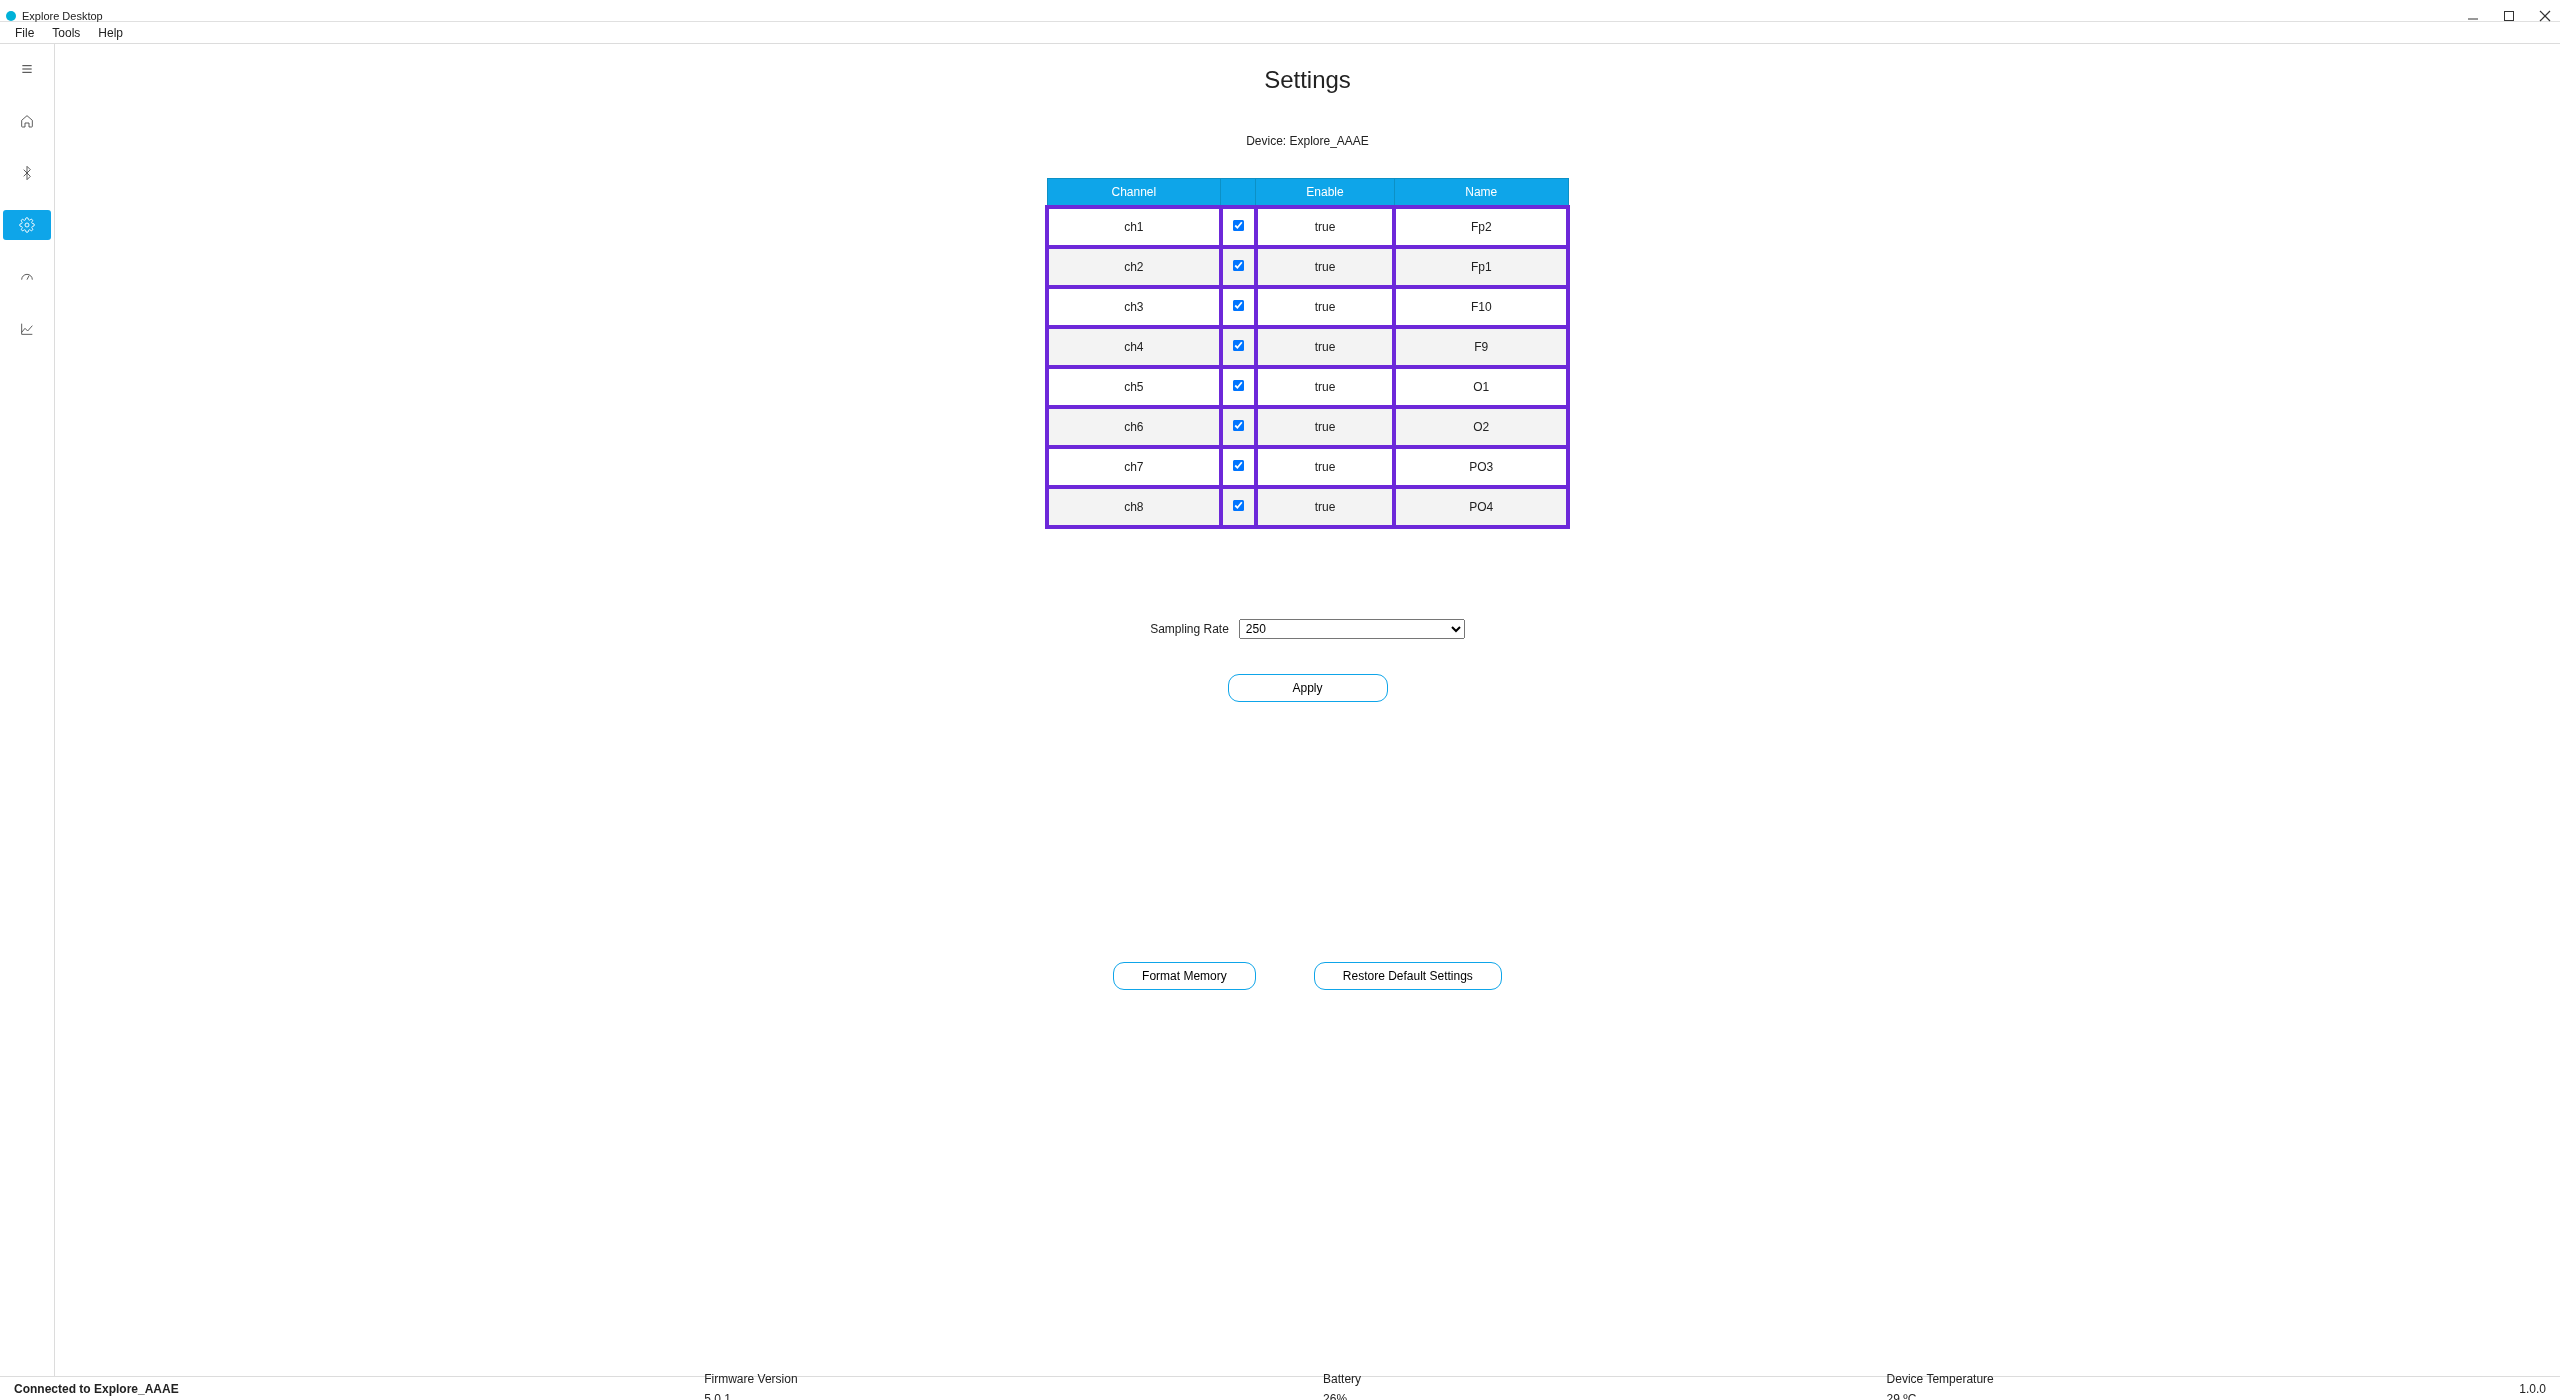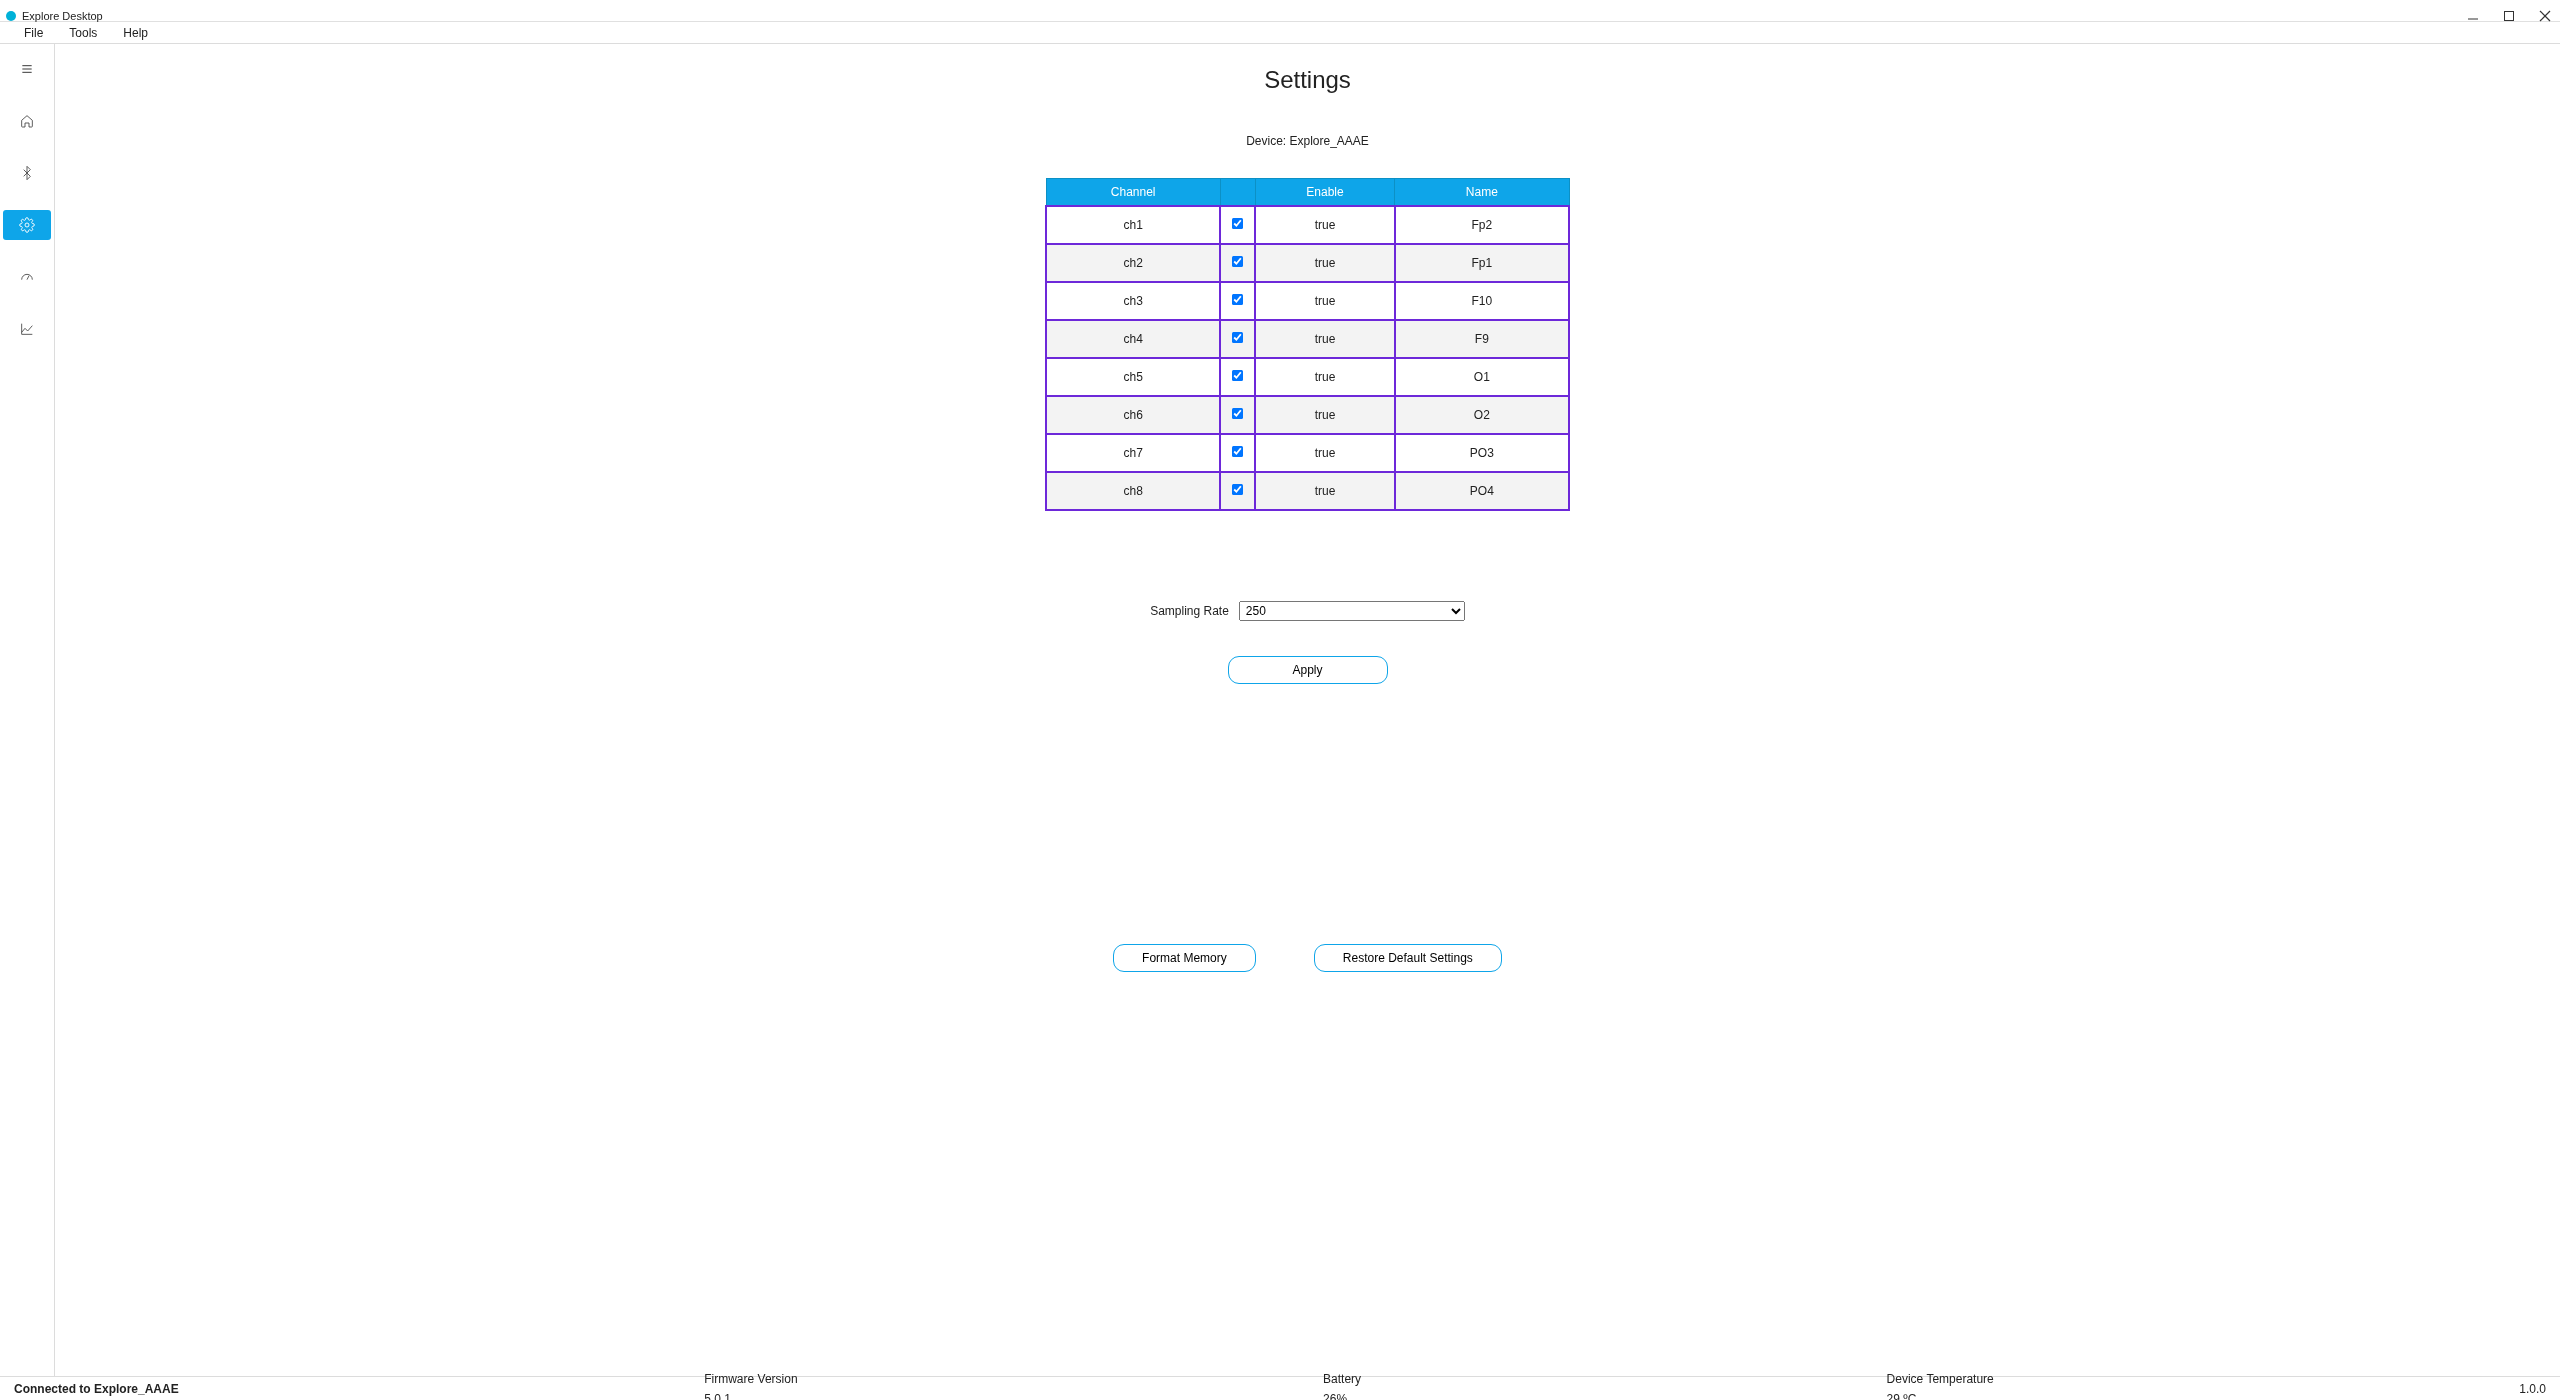--- a/index.html
+++ b/index.html
@@ -6,42 +6,42 @@
   body { font-family: "Segoe UI", Arial, sans-serif; font-size: 12px; color: #222; background: #fff; width: 2560px; height: 1400px; overflow: hidden; display: flex; flex-direction: column; }
 
   
   .titlebar { height: 22px; display: flex; align-items: center; justify-content: space-between; padding: 11px 6px 0 6px; background: #fff; border-bottom: 1px solid #e0e0e0; font-size: 11px; }
   .titlebar-left { display: flex; align-items: center; gap: 6px; }
   .titlebar-left .logo { width: 10px; height: 10px; border-radius: 50%; background: #00b1d8; }
   .titlebar-right { display: flex; align-items: center; gap: 18px; }
   .titlebar-right .win-ctrl { width: 18px; display: inline-flex; justify-content: center; align-items: center; cursor: pointer; }
 
   
-  .menubar { height: 22px; display: flex; align-items: center; gap: 10px; padding: 0 16px; border-bottom: 1px solid #dcdcdc; font-size: 12px; }
+  .menubar { height: 22px; display: flex; align-items: center; gap: 2px; padding: 0 7px; border-bottom: 1px solid #dcdcdc; font-size: 12px; }
   .menubar .menu-item { padding: 2px 8px; cursor: default; }
 
   
   .app-body { flex: 1; display: flex; overflow: hidden; }
 
   
   .sidebar { width: 55px; border-right: 1px solid #dcdcdc; display: flex; flex-direction: column; align-items: center; padding-top: 10px; gap: 22px; background: #fff; }
   .side-btn { width: 55px; height: 30px; display: flex; align-items: center; justify-content: center; cursor: pointer; }
   .side-btn.active { background: #0ea5e9; color: #fff; border-radius: 3px; width: 48px; }
   .side-btn svg { stroke: #444; }
   .side-btn.active svg { stroke: #fff; fill: none; }
 
   
   .main { flex: 1; display: flex; flex-direction: column; align-items: center; padding-top: 22px; overflow: auto; position: relative; }
   .page-title { font-size: 24px; font-weight: 400; margin-bottom: 40px; }
   .device-label { font-size: 12px; margin-bottom: 30px; }
 
   
   .chan-table { width: 525px; border-collapse: collapse; font-size: 12px; }
   .chan-table th { background: #0ea5e9; color: #fff; font-weight: 400; padding: 6px 4px; text-align: center; border: 1px solid #0c90c5; }
-  .chan-table td { border: 2px solid #6d28d9; padding: 10px 4px; text-align: center; }
+  .chan-table td { border: 4px solid #6d28d9; padding: 10px 4px; text-align: center; }
   .chan-table tbody tr:nth-child(even) td { background: #f3f3f3; }
   .chan-table tbody tr:nth-child(odd) td { background: #ffffff; }
   .chan-table input[type=checkbox] { transform: scale(0.85); }
 
   .col-channel { width: 175px; }
   .col-check   { width: 35px; }
   .col-enable  { width: 140px; }
   .col-name    { width: 175px; }
 
   

